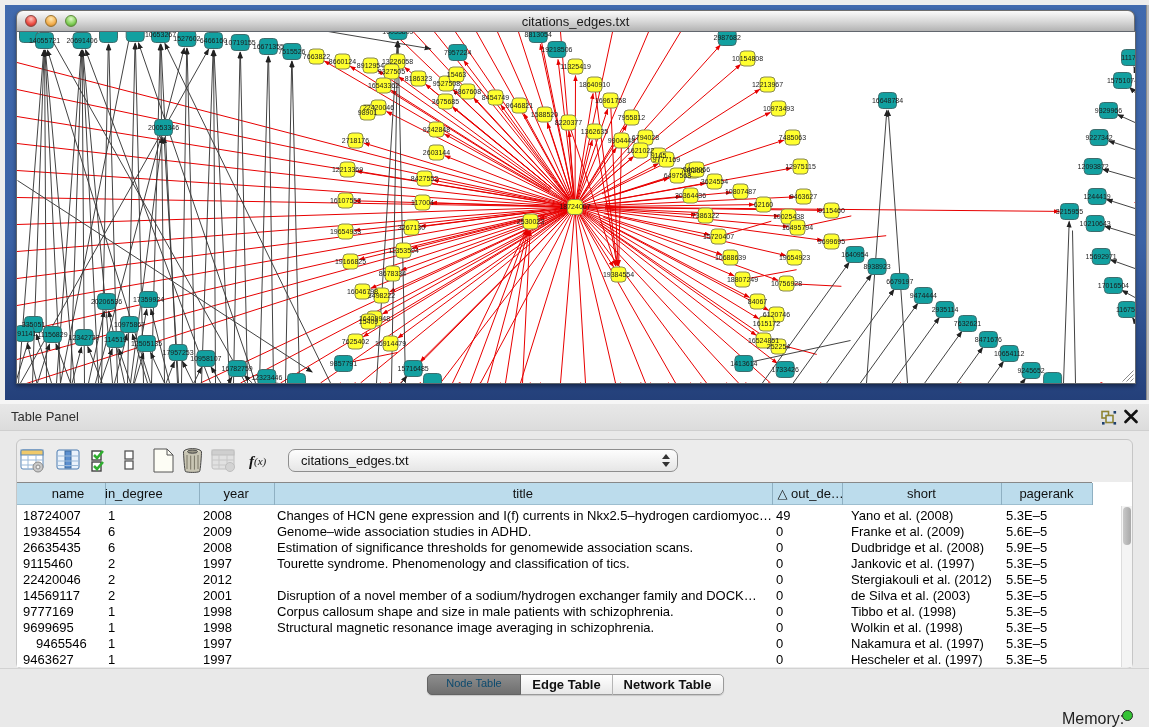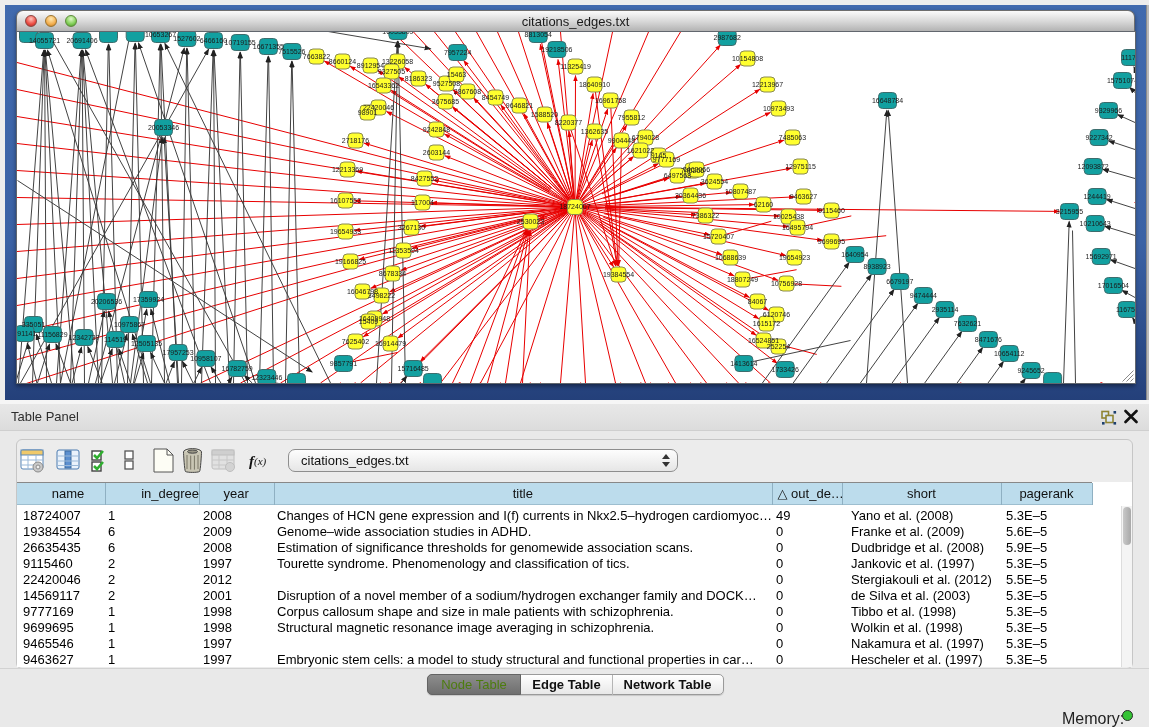--- a/index.html
+++ b/index.html
@@ -643,21 +643,21 @@
   <svg class="abs" style="left:660px;top:53px" width="12" height="15" viewBox="0 0 12 15">
    <path d="M6 1 L10 6 L2 6 z" fill="#333"></path>
       <path d="M6 14 L10 9 L2 9 z" fill="#333"></path>
   </svg>
 
   <div class="abs" style="left:17px;top:82px;width:1115px;height:185px;background:#fff"></div>
   <div class="abs" style="left:17px;top:82px;width:1075px;height:23px;background:#bcdcec;border-top:1px solid #888;border-bottom:1px solid #9dbecf"></div>
     <div class="abs" style="left:1092px;top:83px;width:1px;height:22px;background:#8fb0c2"></div>
   <div class="hdr" style="left:18px;width:100px;text-align:center">name</div>
     <div class="abs" style="left:104.5px;top:83px;width:1px;height:22px;background:#8fb0c2"></div>
-    <div class="hdr" style="left:105px;width:94px;text-align:right">in_degree</div>
+    <div class="hdr" style="left:105px;width:94px;text-align:left">in_degree</div>
     <div class="abs" style="left:198.5px;top:83px;width:1px;height:22px;background:#8fb0c2"></div>
     <div class="hdr" style="left:198.5px;width:75.5px;text-align:center">year</div>
     <div class="abs" style="left:274px;top:83px;width:1px;height:22px;background:#8fb0c2"></div>
     <div class="hdr" style="left:274px;width:497.5px;text-align:center">title</div>
     <div class="abs" style="left:771.5px;top:83px;width:1px;height:22px;background:#8fb0c2"></div>
     <div class="hdr" style="left:771.5px;width:70.5px;text-align:left;padding-left:6px">△ out_de…</div>
     <div class="abs" style="left:842px;top:83px;width:1px;height:22px;background:#8fb0c2"></div>
     <div class="hdr" style="left:842px;width:159px;text-align:center">short</div>
     <div class="abs" style="left:1001px;top:83px;width:1px;height:22px;background:#8fb0c2"></div>
     <div class="hdr" style="left:1001px;width:91px;">pagerank</div>
@@ -726,44 +726,43 @@
     <div class="row" style="top:220px">
 <span style="left:23px">9699695</span>
       <span style="left:108px">1</span>
 <span style="left:203px">1998</span>
       <span style="left:277px">Structural magnetic resonance image averaging in schizophrenia.</span>
 <span style="left:776px">0</span>
       <span style="left:851px">Wolkin et al. (1998)</span>
 <span style="left:1006px">5.3E–5</span>
     </div>
     <div class="row" style="top:236px">
-<span style="left:23px">9465546</span>
+<span style="left:36px">9465546</span>
       <span style="left:108px">1</span>
 <span style="left:203px">1997</span>
 <span style="left:776px">0</span>
       <span style="left:851px">Nakamura et al. (1997)</span>
 <span style="left:1006px">5.3E–5</span>
     </div>
     <div class="row" style="top:252px">
 <span style="left:23px">9463627</span>
       <span style="left:108px">1</span>
 <span style="left:203px">1997</span>
-      <span style="left:277px">Embryonic stem cells: a model to study structural and functional properties in car…</span>
 <span style="left:776px">0</span>
       <span style="left:851px">Hescheler et al. (1997)</span>
 <span style="left:1006px">5.3E–5</span>
     </div>
 
   <div class="abs" style="left:1121px;top:106px;width:11px;height:161px;background:#f4f4f4;border-left:1px solid #ddd"></div>
   <div class="abs" style="left:1122.5px;top:107px;width:8px;height:38px;background:linear-gradient(90deg,#c9c9c9,#a8a8a8);border-radius:4px"></div>
 
   <div class="abs" style="left:0;top:268px;width:1149px;height:1px;background:#d2d2d2"></div>
   <div class="abs" style="left:427px;top:274px;width:297px;height:21px;border:1px solid #9a9a9a;border-radius:5px;background:linear-gradient(#fff,#e8e8e8);box-shadow:0 1px 1px rgba(0,0,0,.15)"></div>
   <div class="abs" style="left:427px;top:274px;width:94px;height:21px;border-radius:5px 0 0 5px;background:linear-gradient(#8d8d8d,#6f6f6f);border:1px solid #636363"></div>
-  <div class="abs" style="left:427px;top:277px;width:94px;text-align:center;font-size:13px;color:#4d7c0f">Node Table</div>
+  <div class="abs" style="left:427px;top:277px;width:94px;text-align:center;font-size:11px;color:#0c4a6e">Node Table</div>
   <div class="abs" style="left:521px;top:277px;width:91px;text-align:center;font-size:13px;font-weight:bold;color:#111">Edge Table</div>
   <div class="abs" style="left:611.5px;top:274.5px;width:1px;height:20px;background:#b5b5b5"></div>
   <div class="abs" style="left:612px;top:277px;width:111px;text-align:center;font-size:13px;font-weight:bold;color:#111">Network Table</div>
 
   <div class="abs" style="left:1062px;top:310px;font-size:16px;color:#222">Memory: OK</div>
   <div class="abs" style="left:1122px;top:310px;width:11px;height:11px;border-radius:50%;background:#35c335;border:1px solid #2a2a2a"></div>
 </div>
 
 <style>
 .row{position:absolute;height:16px;font-size:13px;color:#000;width:1149px}

